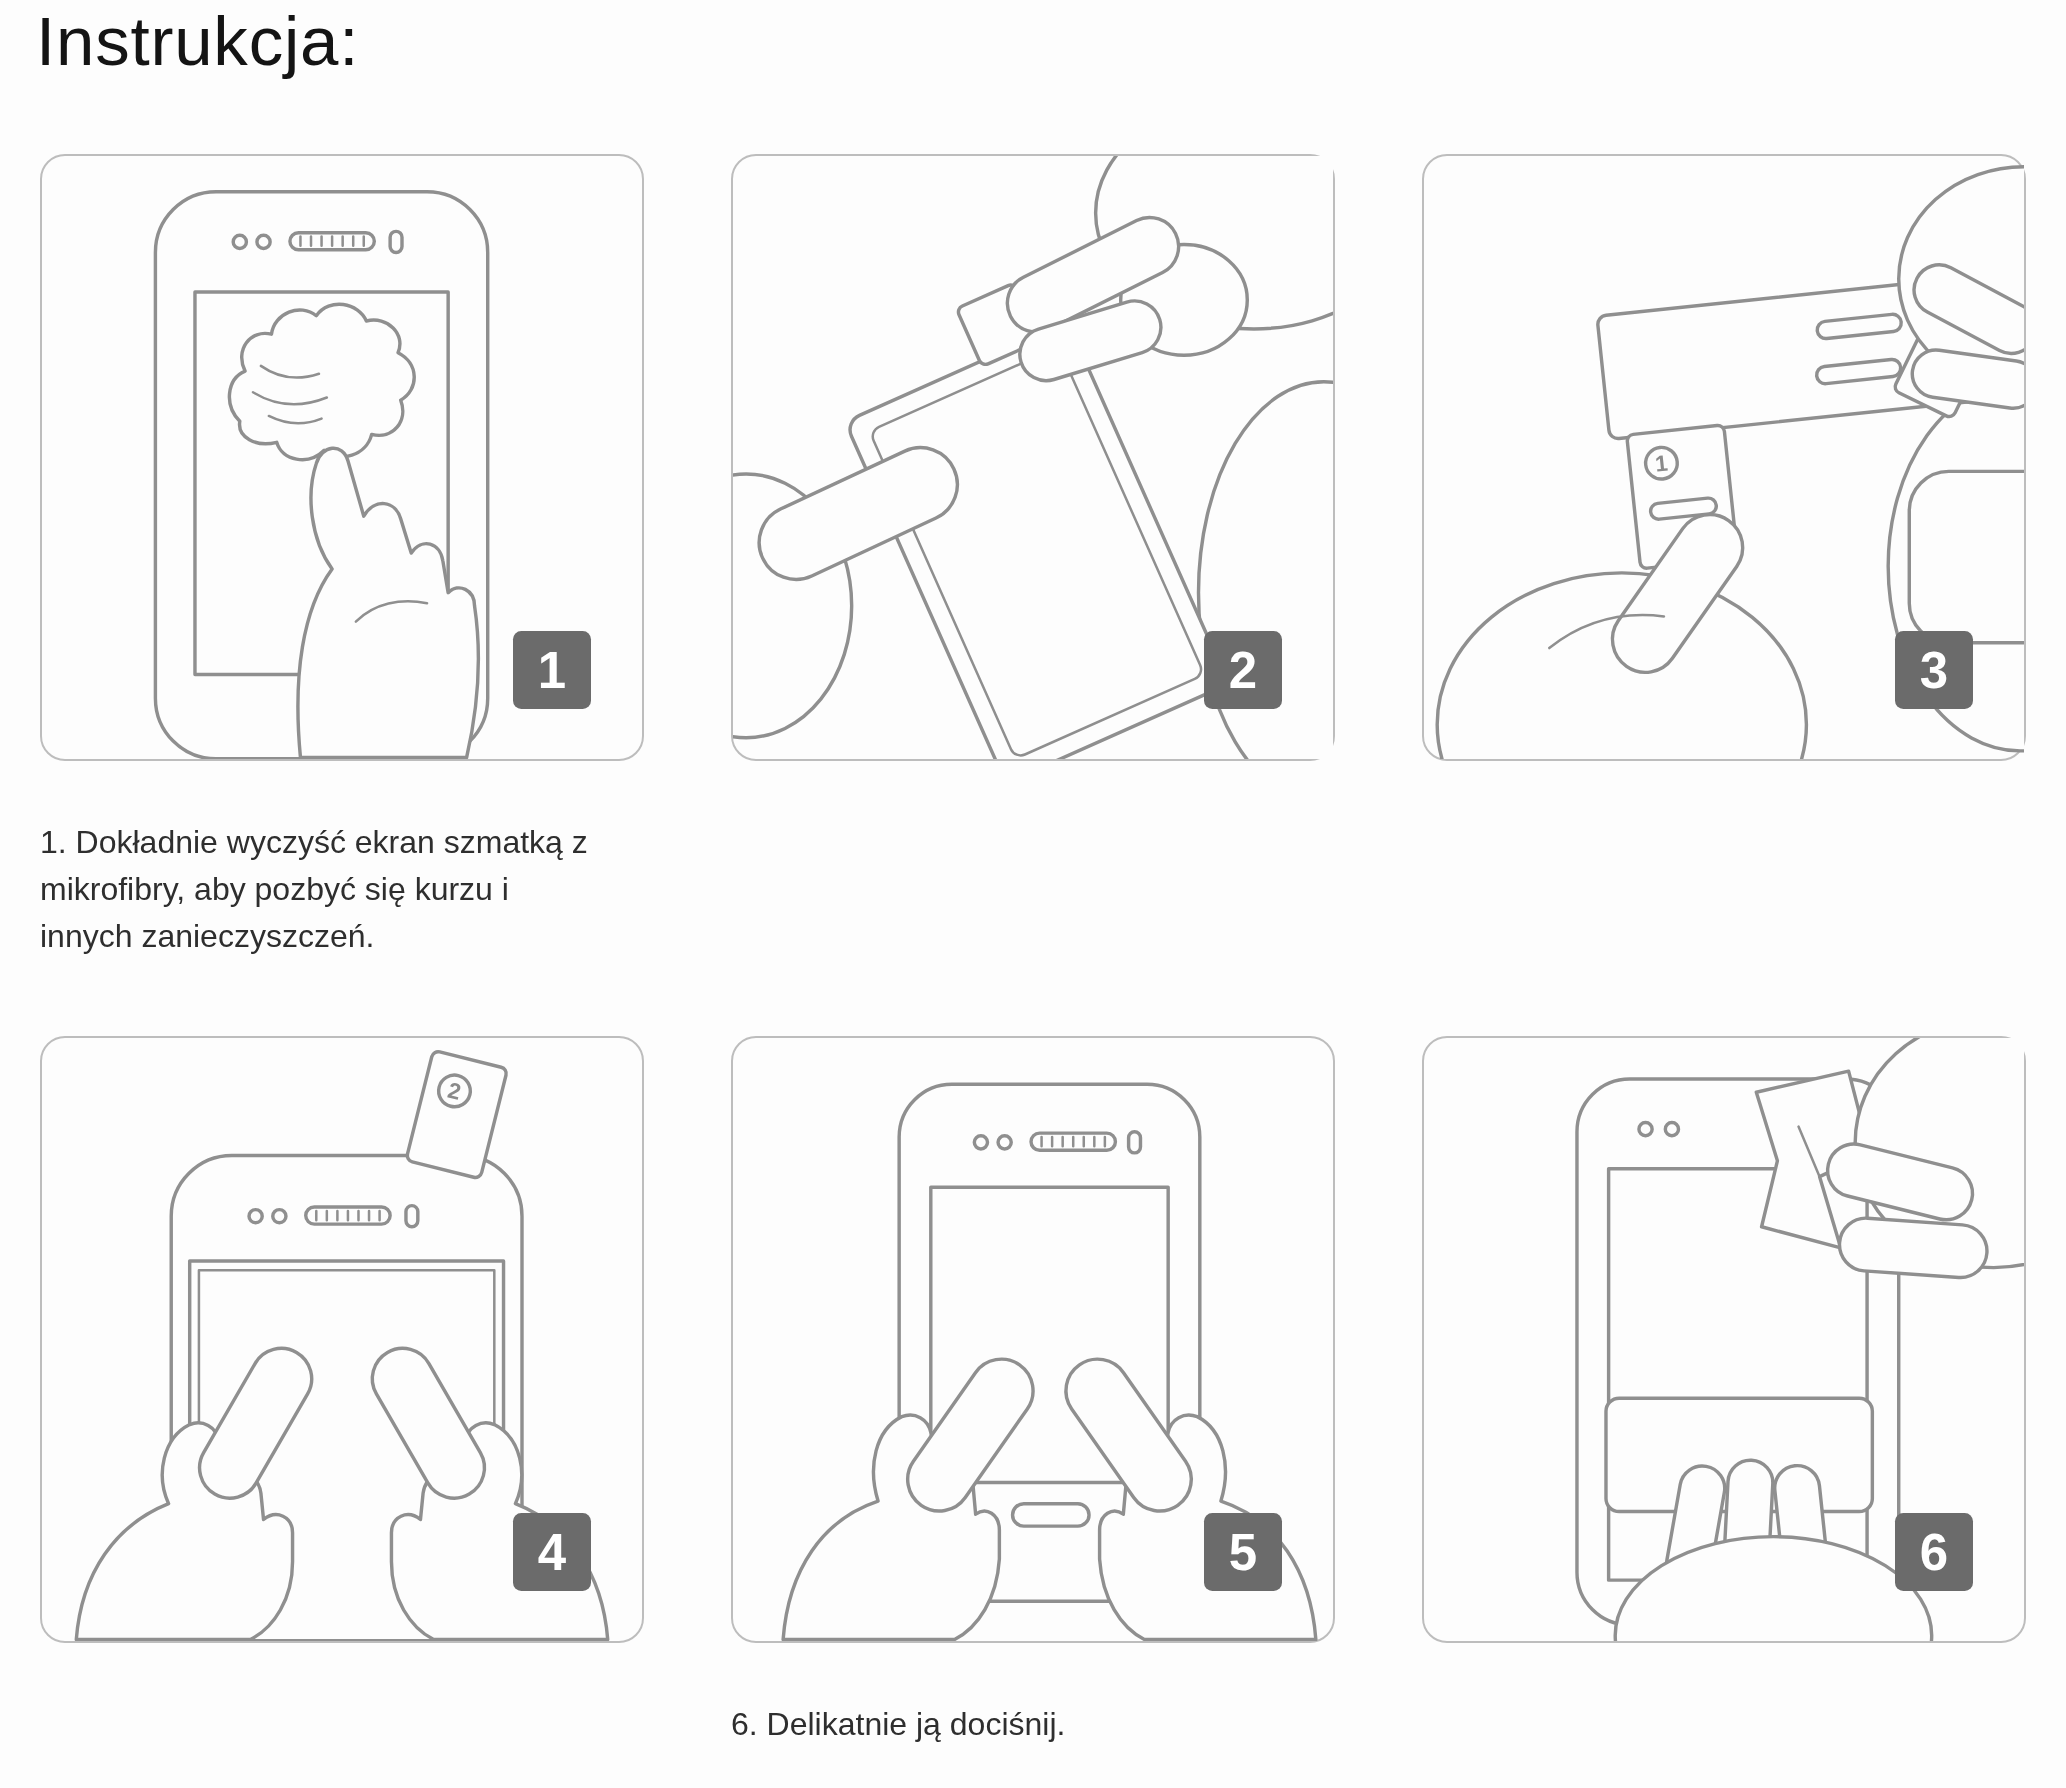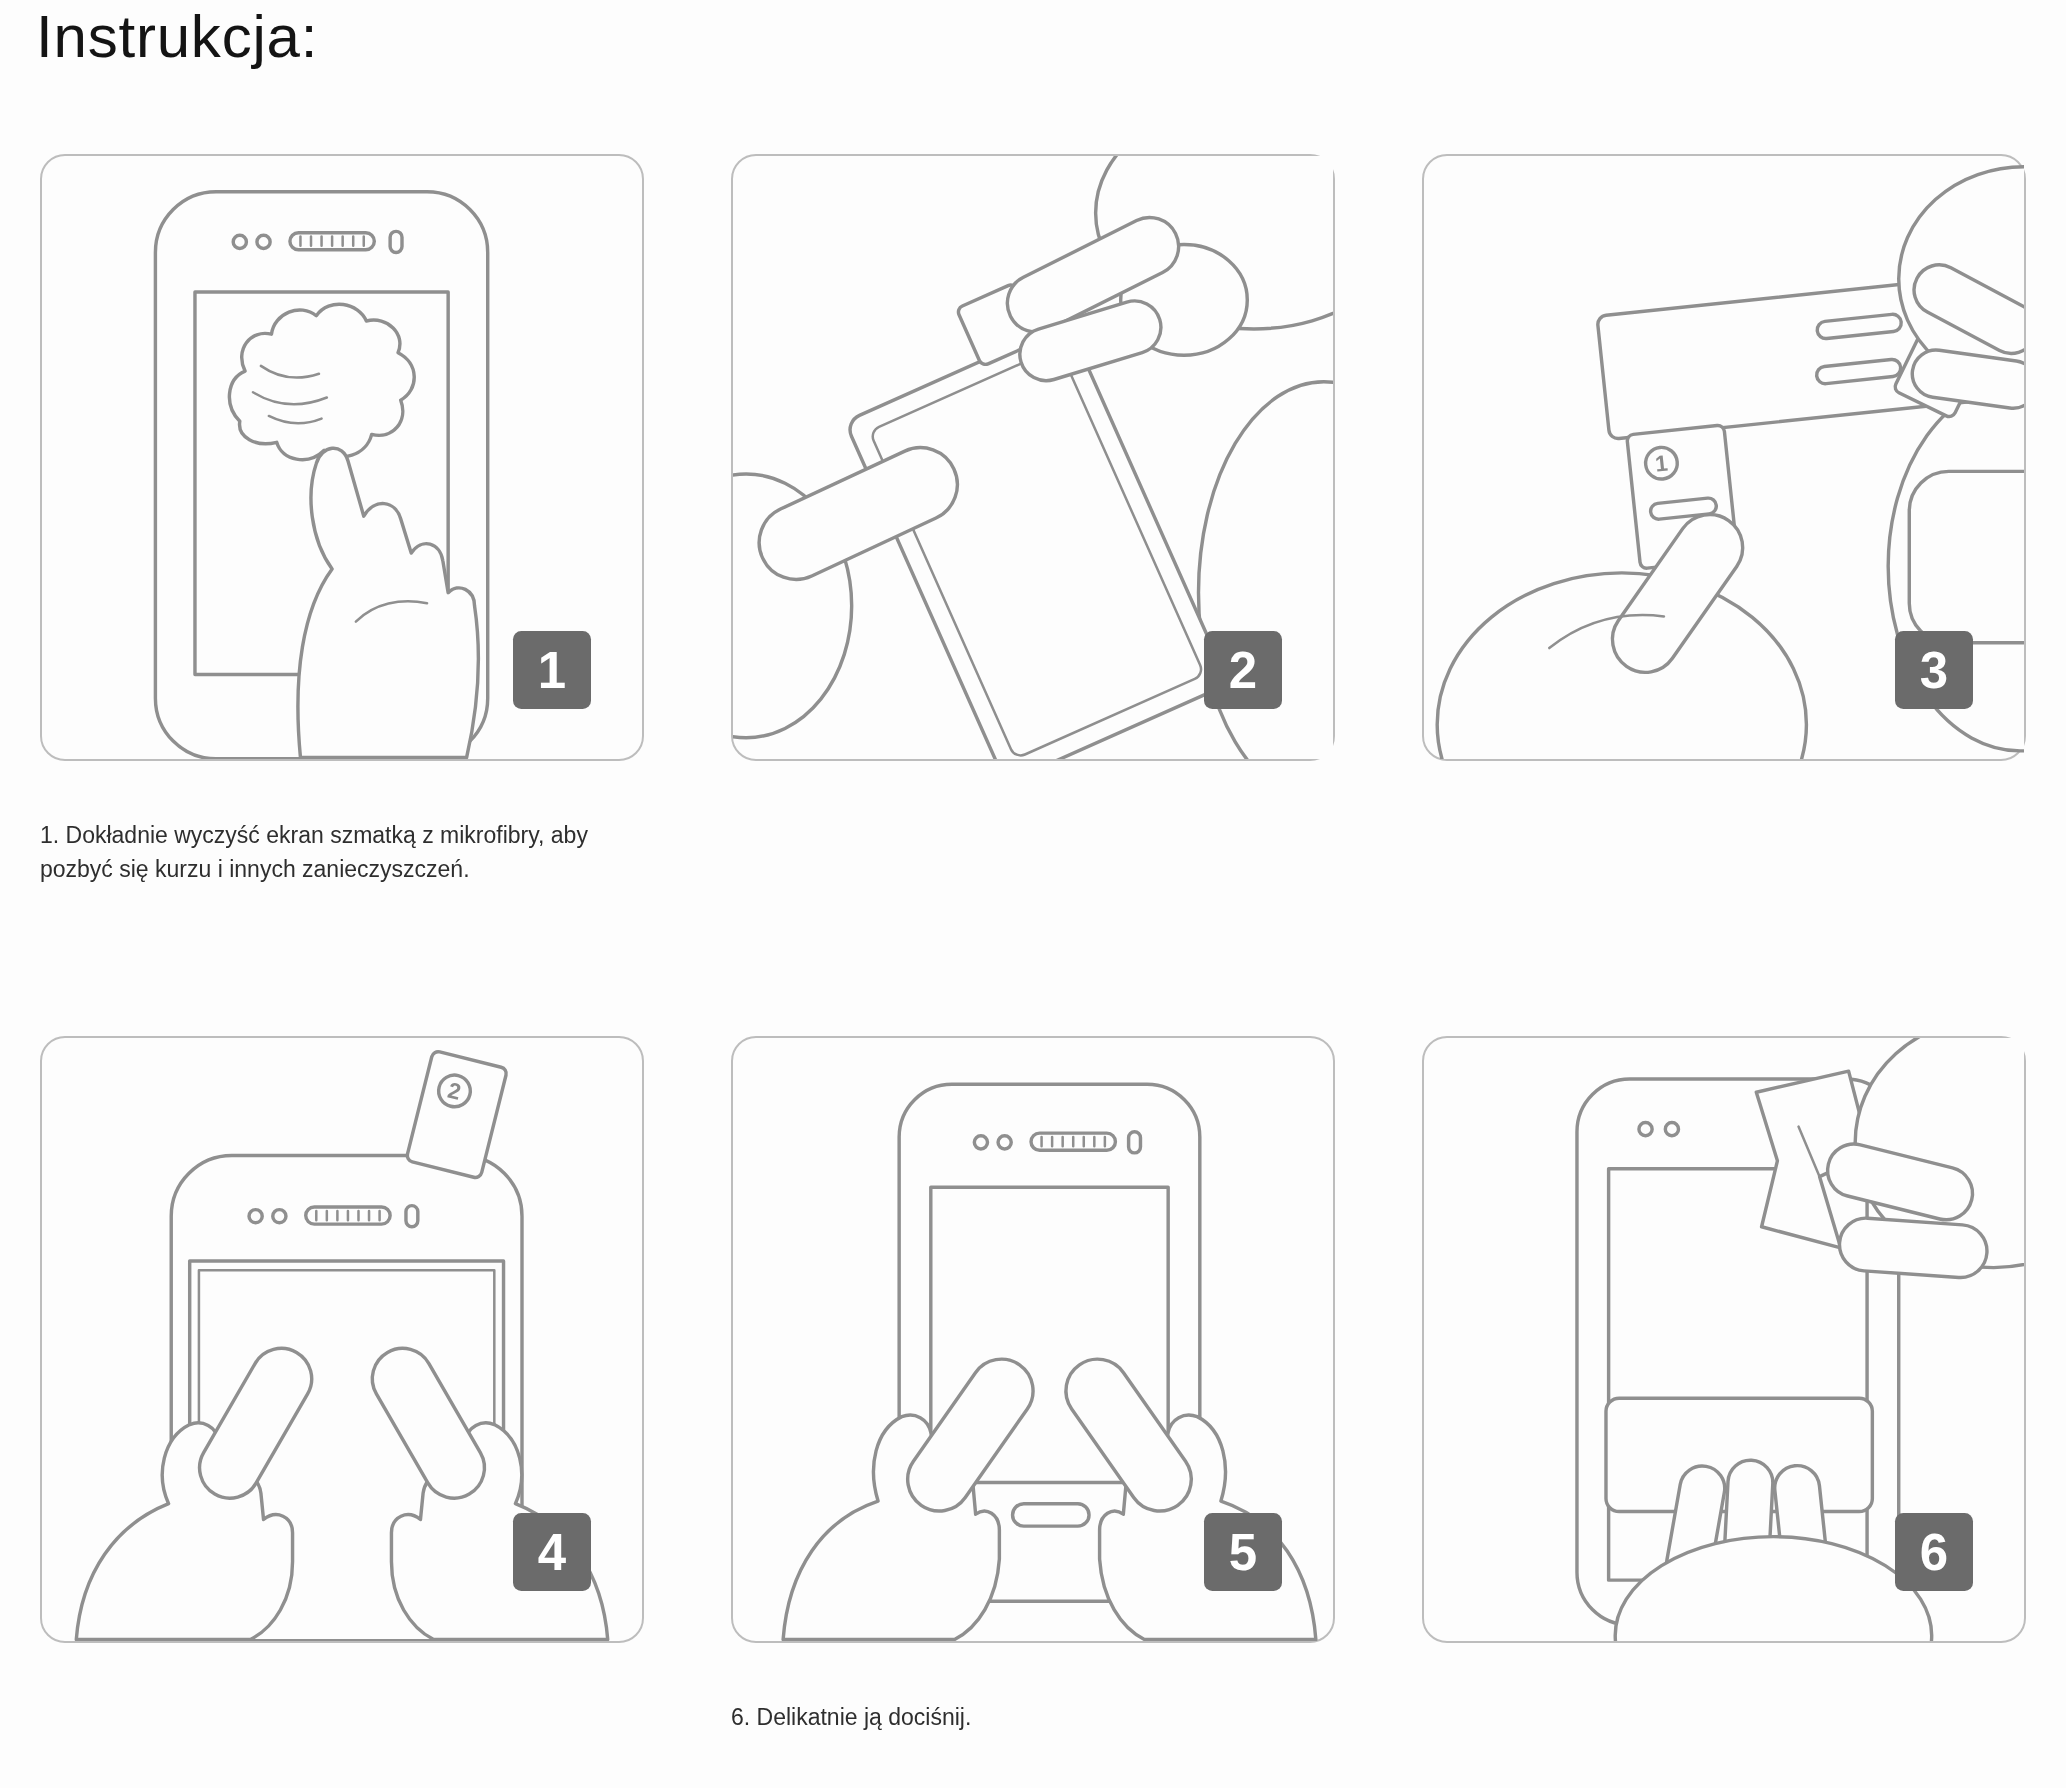--- a/index.html
+++ b/index.html
@@ -7,21 +7,21 @@
     position:relative;
     width:2066px; height:1789px;
     background:#fdfdfd;
     overflow:hidden;
     font-family:"Liberation Sans", sans-serif;
     color:#2e2e2e;
   }
   .title {
     position:absolute;
     left:36px; top:1.7px;
-    font-size:60px;
+    font-size:69px;
     font-weight:400;
     letter-spacing:0.8px;
     color:#141414;
   }
   .grid {
     position:absolute;
     left:40px; top:154px;
     width:1987px;
     display:grid;
     grid-template-columns:repeat(3, 605px);
@@ -45,21 +45,21 @@
     background:#6b6b6b;
     border-radius:8.3px;
     display:flex; align-items:center; justify-content:center;
     color:#ffffff;
     font-size:51px;
     font-weight:600;
   }
   .caption {
     margin-top:58px;
     width:555px;
-    font-size:23px;
+    font-size:32px;
     line-height:1.47;
     color:#2e2e2e;
   }
   
   .s  { fill:none;    stroke:#8f8f8f; stroke-width:2.6; stroke-linecap:round; stroke-linejoin:round; }
   .f  { fill:#fdfdfd; stroke:#8f8f8f; stroke-width:2.6; stroke-linecap:round; stroke-linejoin:round; }
   .thin { stroke-width:1.9; }
   .num {
     font-family:"Liberation Sans", sans-serif;
     font-size:17px; font-weight:600;

